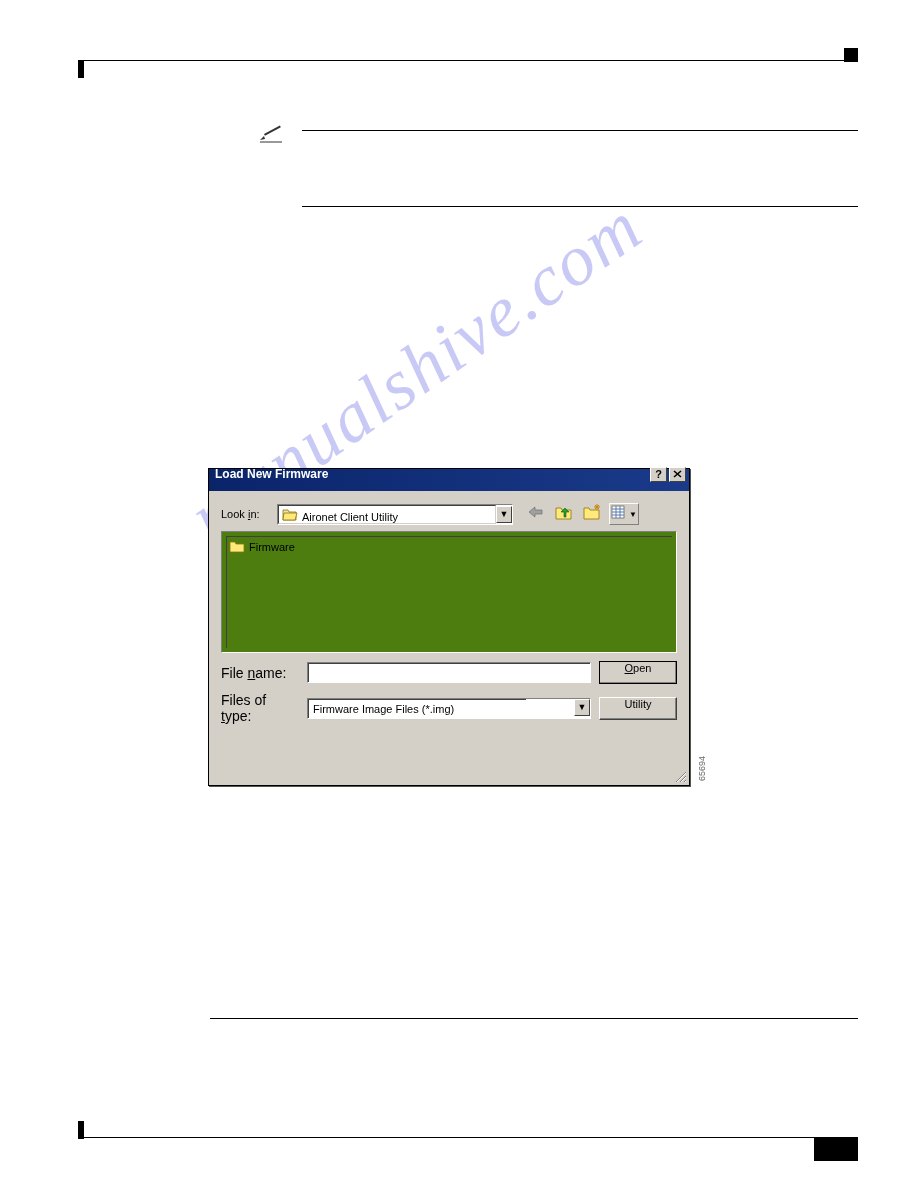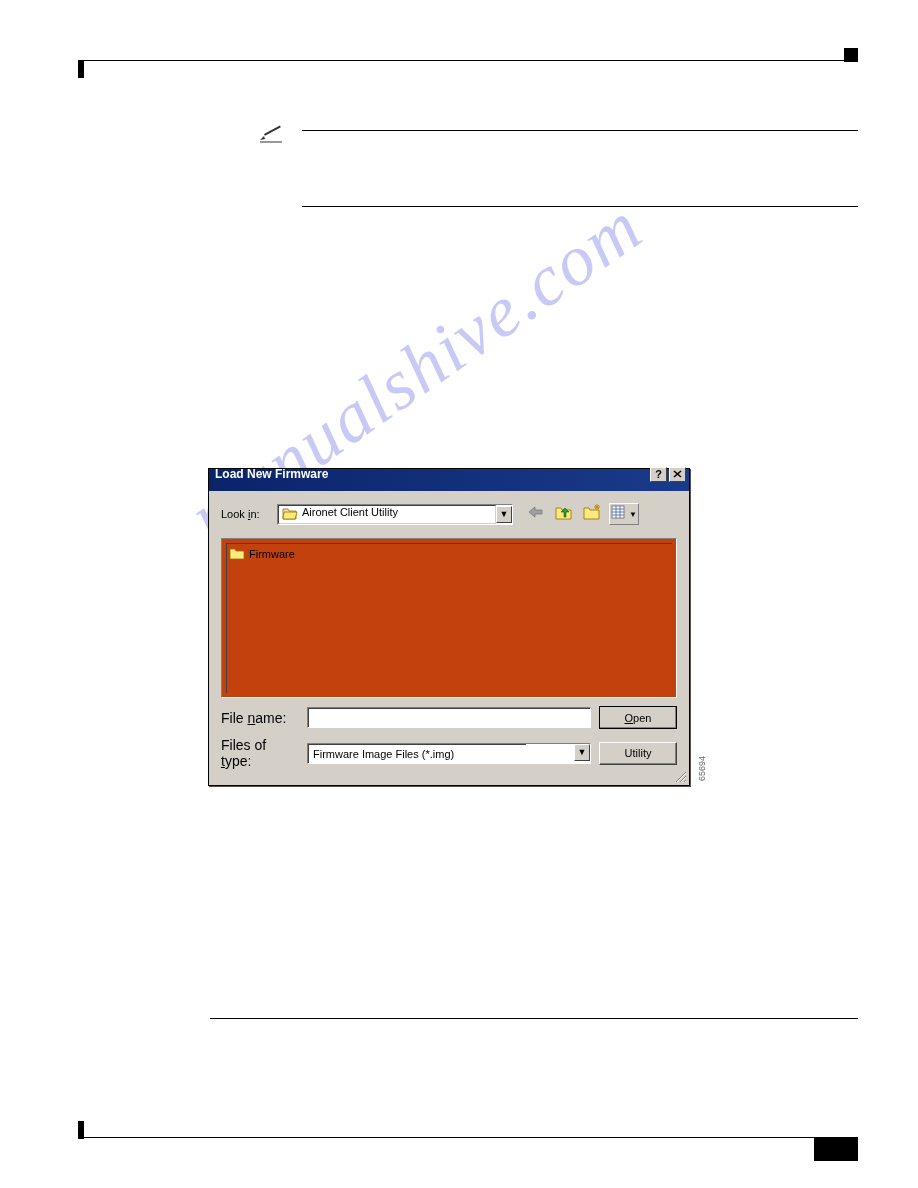--- a/index.html
+++ b/index.html
@@ -108,21 +108,21 @@
       font-family: "Marlett", sans-serif;
       color: #000;
     }
     .dialog-body {
       padding: 12px 12px 8px 12px;
     }
     .lookin-row {
       display: flex;
       align-items: center;
       gap: 6px;
-      margin-bottom: 13px;
+      margin-bottom: 6px;
     }
     .lookin-label {
       font-size: 11px;
       width: 50px;
     }
     .lookin-dropdown {
       height: 21px;
       width: 236px;
       background: #fff;
       border-top: 1px solid #808080;
@@ -130,21 +130,21 @@
       border-right: 1px solid #fff;
       border-bottom: 1px solid #fff;
       display: flex;
       align-items: center;
       padding: 0;
       position: relative;
     }
     .lookin-dropdown-inner {
       flex: 1;
       display: flex;
-      align-items: flex-start;
+      align-items: flex-end;
       gap: 4px;
       padding: 0 3px;
       font-size: 11px;
       border-top: 1px solid #404040;
       border-left: 1px solid #404040;
       border-right: 1px solid #d4d0c8;
       border-bottom: 1px solid #d4d0c8;
       height: 100%;
     }
     .dropdown-arrow {
@@ -167,26 +167,26 @@
       margin-left: 6px;
     }
     .tool-icon-btn {
       width: 22px;
       height: 22px;
       display: flex;
       align-items: center;
       justify-content: center;
     }
     .file-view {
-      background: #c2410c;
+      background: #4d7c0f;
       border-top: 1px solid #808080;
       border-left: 1px solid #808080;
       border-right: 1px solid #fff;
       border-bottom: 1px solid #fff;
-      height: 160px;
+      height: 122px;
       padding: 4px;
     }
     .file-view-inner {
       border-top: 1px solid #404040;
       border-left: 1px solid #404040;
       height: 100%;
     }
     .folder-entry {
       display: flex;
       align-items: center;
@@ -236,21 +236,21 @@
     .action-btn {
       width: 78px;
       height: 23px;
       background: #d4d0c8;
       border-top: 1px solid #fff;
       border-left: 1px solid #fff;
       border-right: 1px solid #404040;
       border-bottom: 1px solid #404040;
       font-size: 11px;
       display: flex;
-      align-items: center;
+      align-items: flex-start;
       justify-content: center;
       box-shadow: inset -1px -1px 0 #808080, inset 1px 1px 0 #d4d0c8;
     }
     .action-btn.default {
       border: 1px solid #000;
     }
     .corner-grip {
       position: absolute;
       right: 2px;
       bottom: 2px;

